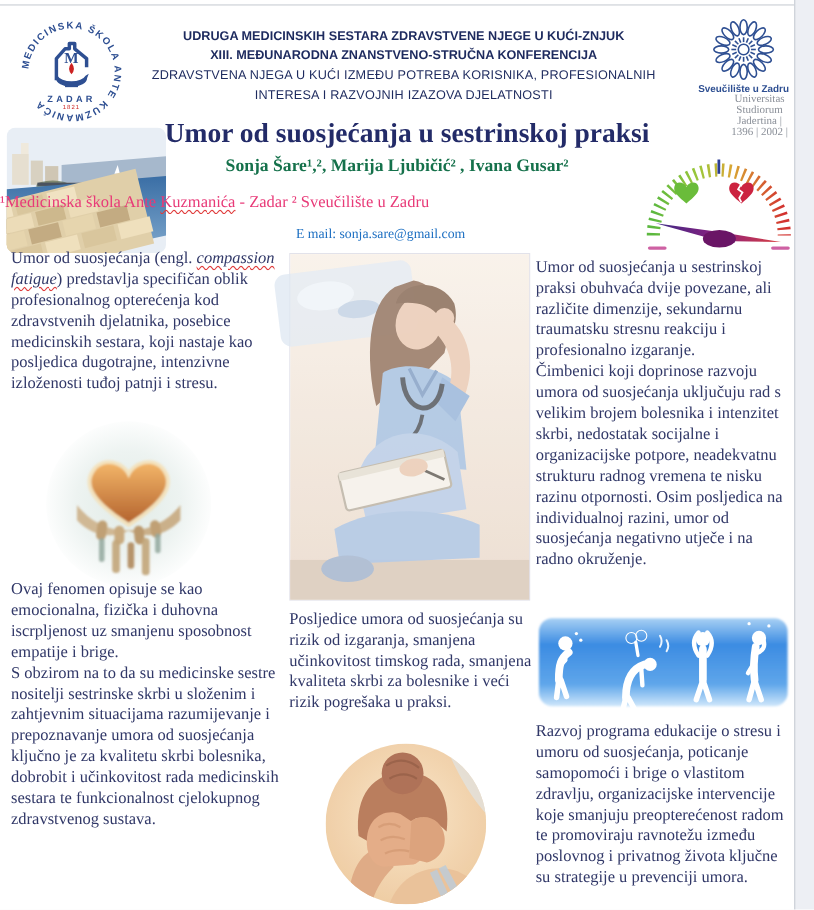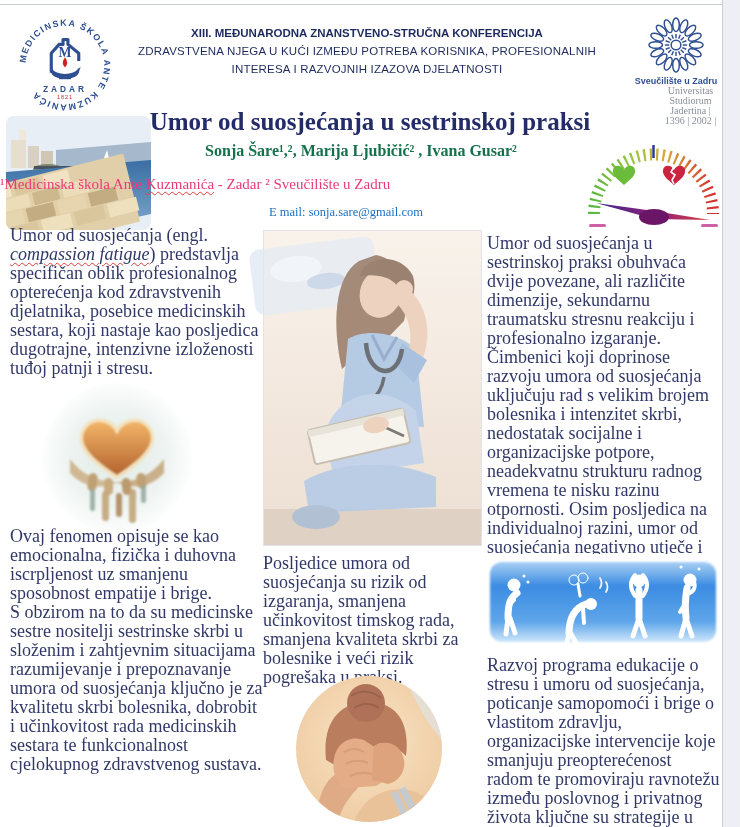--- a/index.html
+++ b/index.html
@@ -29,21 +29,21 @@
            font-size:16px;font-weight:bold;color:var(--author-green,#15714b);}
   .affiliation{position:absolute;left:0;top:176px;width:722px;
                font-size:15px;color:var(--affil-pink,#e83a78);}
   .email{position:absolute;left:0;top:205px;width:692px;text-align:center;
          font-size:12.5px;color:var(--email-blue,#1c6fc2);}
   .wavy{text-decoration:underline wavy #e03c3c;text-decoration-thickness:1px;text-underline-offset:2px;}
   em.wavy{font-style:italic;}
   .gauge{position:absolute;left:586px;top:140px;width:135px;height:94px;}
 
   
-  p.body{position:absolute;margin:0;font-size:18px;line-height:19px;color:var(--body-text,#313868);}
+  p.body{position:absolute;margin:0;font-size:15px;line-height:19px;color:var(--body-text,#313868);}
   .pre{white-space:pre-line;}
   .left-p1{left:10px;top:226px;width:252px;}
   .left-p2{left:10px;top:527px;width:254px;}
   .mid-p1{left:263px;top:554px;width:222px;}
   .right-p1{left:487px;top:234px;width:234px;}
   .right-p2{left:487px;top:656px;width:234px;}
 
   
   .heart-hands{position:absolute;left:42px;top:383px;width:150px;height:150px;border-radius:50%;
                background:radial-gradient(circle,#e1ebe6 0%,#edf3f1 45%,#ffffff 75%);}
@@ -75,20 +75,21 @@
         <path d="M52 44 q4.5 6 0 10.5 q-4.5 -4.5 0 -10.5" fill="#cc2222"></path>
         <path d="M39 56 a13.5 7 0 0 0 26 0 l3 -2 l-1.5 4 a14 8 0 0 1 -29 0 z" fill="#2e4f92"></path>
         <rect x="46" y="64" width="12" height="2.5" fill="#2e4f92"></rect>
       </g>
       <text x="52" y="80" text-anchor="middle" font-size="8.5" font-weight="bold" letter-spacing="3" fill="#2e4f92" font-family="Liberation Sans,sans-serif">ZADAR</text>
       <text x="52" y="87" text-anchor="middle" font-size="5.5" letter-spacing="1" fill="#cc2222" font-family="Liberation Sans,sans-serif">1821</text>
     </svg>
   </div>
 
   <div class="header-lines">
+    <div class="hl bold">UDRUGA MEDICINSKIH SESTARA ZDRAVSTVENE NJEGE U KUĆI-ZNJUK</div>
     <div class="hl bold">XIII. MEĐUNARODNA ZNANSTVENO-STRUČNA KONFERENCIJA</div>
     <div class="hl plain">ZDRAVSTVENA NJEGA U KUĆI IZMEĐU POTREBA KORISNIKA, PROFESIONALNIH</div>
     <div class="hl plain">INTERESA I RAZVOJNIH IZAZOVA DJELATNOSTI</div>
   </div>
 
   <div class="uni-logo">
     <svg width="58" height="58" viewBox="0 0 60 60">
       <defs>
         <g id="u-petal">
           <ellipse cx="30" cy="9" rx="3.4" ry="7" fill="none" stroke="#2e4f92" stroke-width="1.5"></ellipse>

